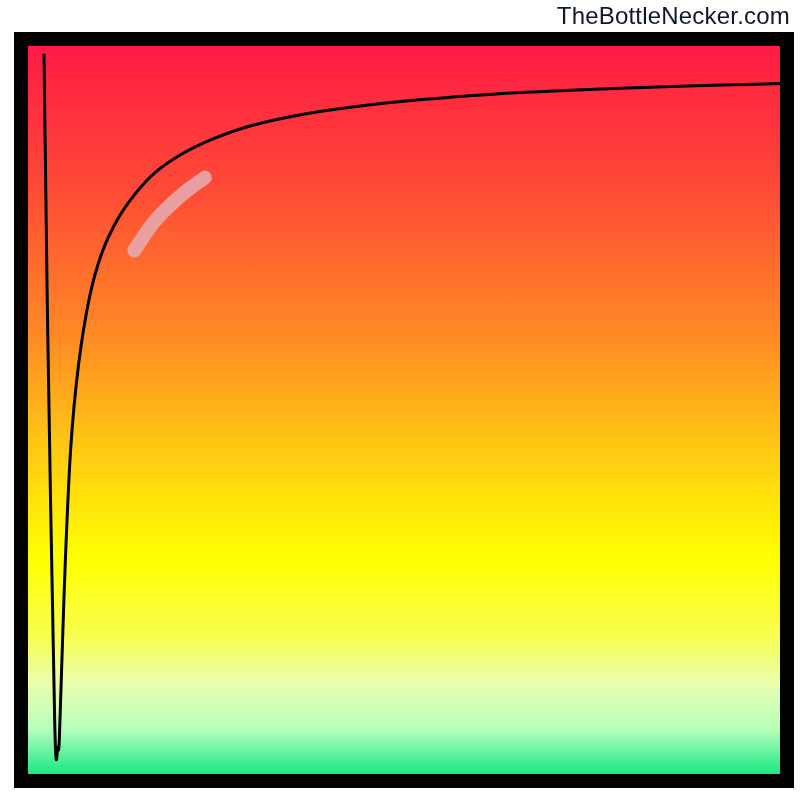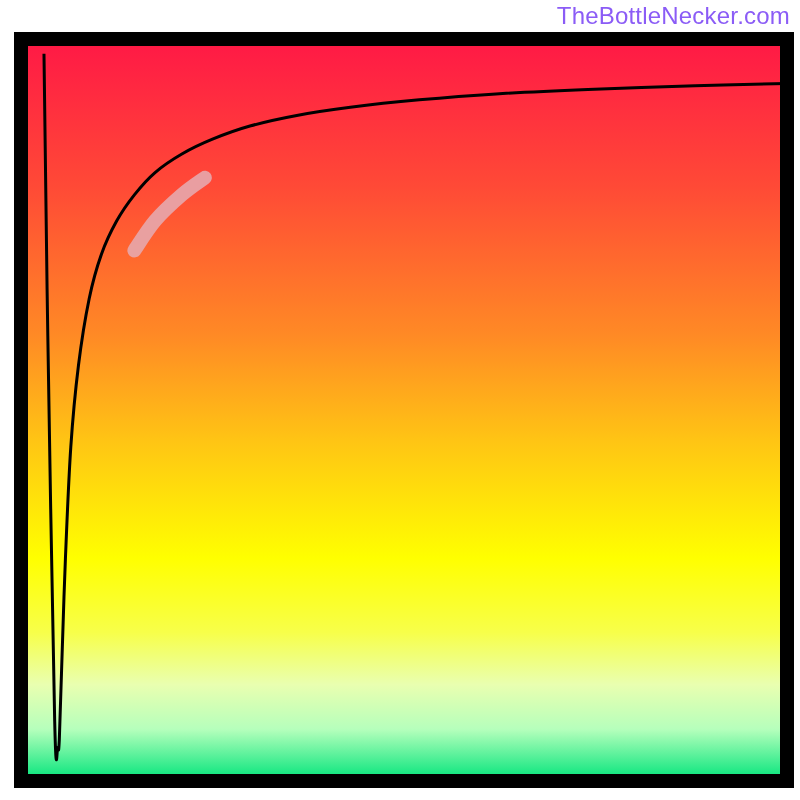--- a/index.html
+++ b/index.html
@@ -13,21 +13,21 @@
   }
   .wrap {
     position: relative;
     width: 800px;
     height: 800px;
   }
   .watermark {
     position: absolute;
     top: 2px;
     right: 10px;
-    color: #8b5cf6;
+    color: #0f172a;
     font-size: 24px;
     font-weight: 500;
     letter-spacing: 0.2px;
     z-index: 10;
     user-select: none;
   }
   svg.chart {
     position: absolute;
     top: 0; left: 0;
     width: 800px;

